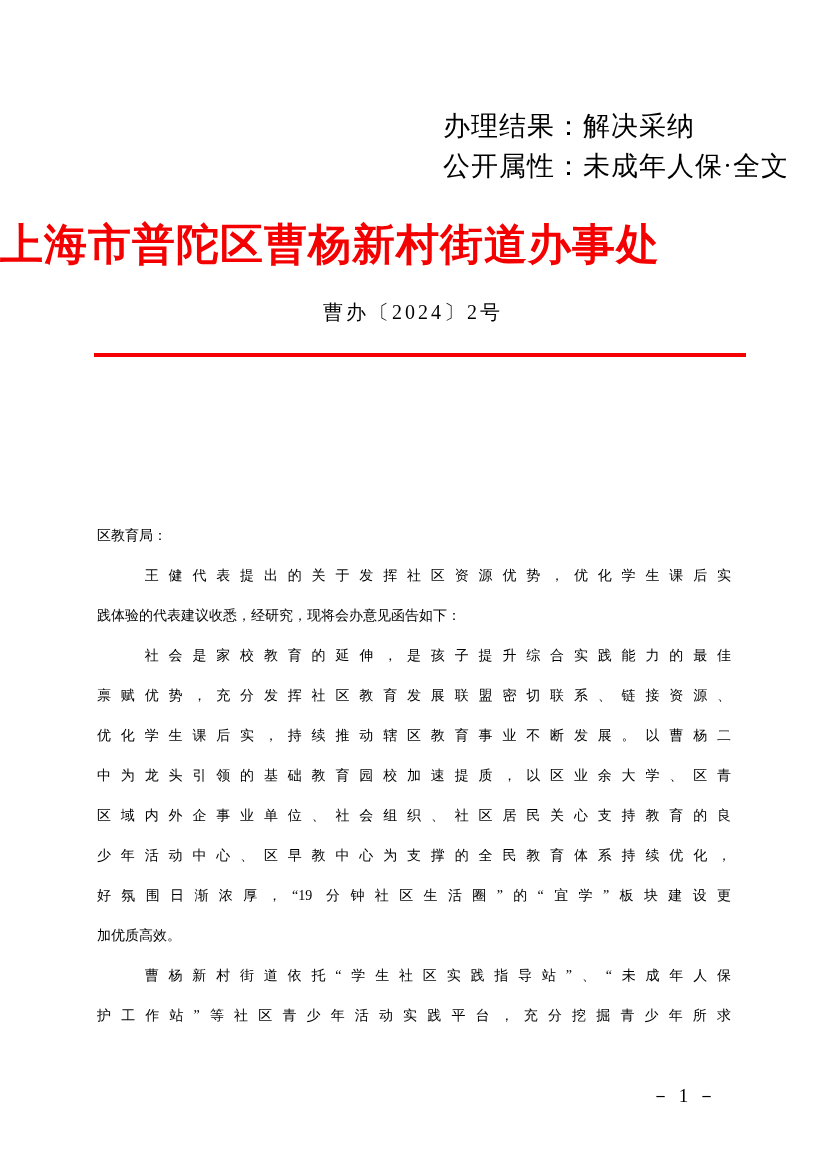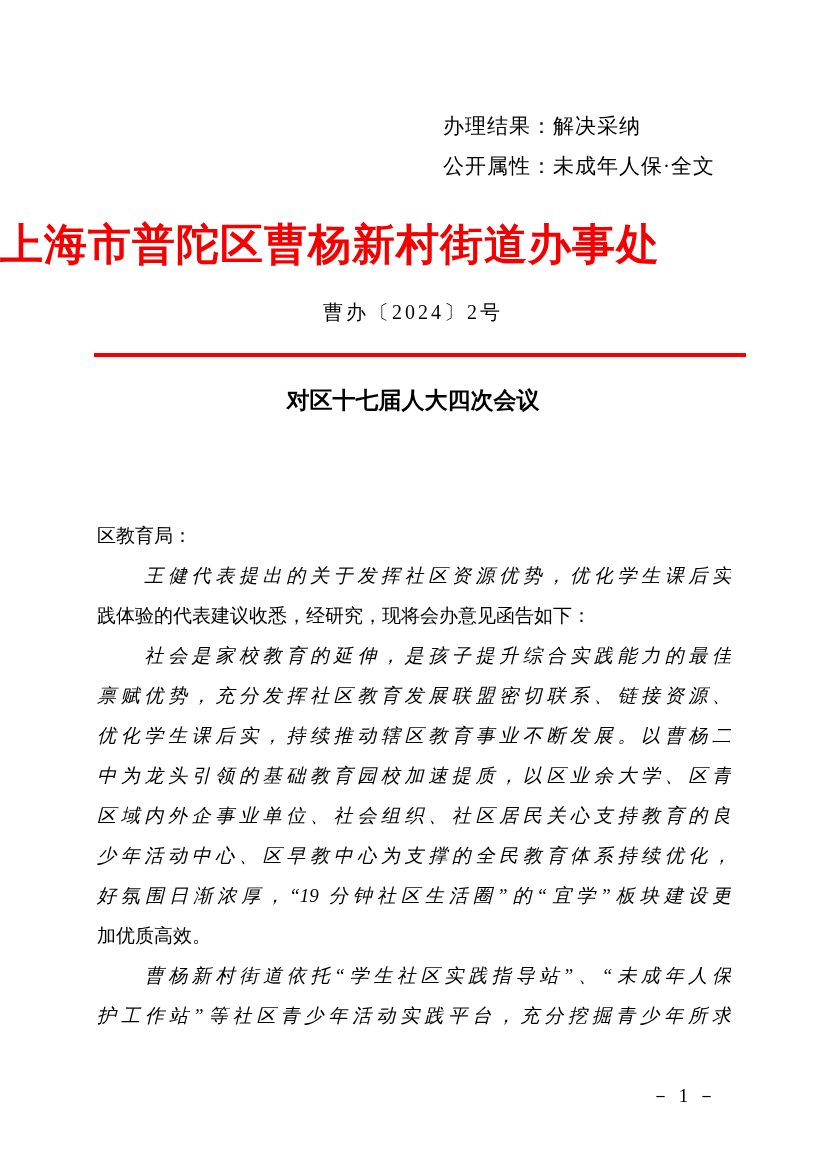--- a/index.html
+++ b/index.html
@@ -14,21 +14,21 @@
     background: var(--paper);
     overflow: hidden;
     margin: 0 auto;
   }
 
   
   .meta-block {
     position: absolute;
     left: 443px;
     top: 106px;
-    font-size: 21px;
+    font-size: 27px;
     line-height: 40px;
     letter-spacing: 1px;
     white-space: nowrap;
   }
   .meta-line { display: block; }
 
   
   .issuer {
     position: absolute;
     top: 216px;
@@ -76,33 +76,32 @@
     line-height: 39px;
     white-space: nowrap;
   }
 
   
   .body-text {
     position: absolute;
     left: 97px;
     top: 516px;
     width: 634px;
-    font-size: 19px;
+    font-size: 14px;
     line-height: 40px;
   }
   .line {
     white-space: nowrap;
   }
   .line.fill {
     text-align: justify;
     text-align-last: justify;
     white-space: normal;
     overflow: hidden;
     height: 40px;
-    font-style: italic;
   }
   .line.end {
     text-align: left;
   }
 
   
   .page-number {
     position: absolute;
     top: 1083px;
     right: 108px;
@@ -121,21 +120,20 @@
     <span class="meta-line"><span>公开属性：</span><span>未成年人保·全文</span></span>
   </div>
 
   <div class="issuer">上海市普陀区曹杨新村街道办事处</div>
 
   <div class="doc-number">曹办〔2024〕2号</div>
 
   <div class="red-rule"></div>
 
   <div class="subject">
-    <div>对区十七届人大四次会议</div>
   </div>
 
   <div class="body-text">
     <div class="line end">区教育局：</div>
     <div class="line fill">　　王健代表提出的关于发挥社区资源优势，优化学生课后实</div>
     <div class="line end">践体验的代表建议收悉，经研究，现将会办意见函告如下：</div>
     <div class="line fill">　　社会是家校教育的延伸，是孩子提升综合实践能力的最佳</div>
     <div class="line fill">禀赋优势，充分发挥社区教育发展联盟密切联系、链接资源、</div>
     <div class="line fill">优化学生课后实，持续推动辖区教育事业不断发展。以曹杨二</div>
     <div class="line fill">中为龙头引领的基础教育园校加速提质，以区业余大学、区青</div>

